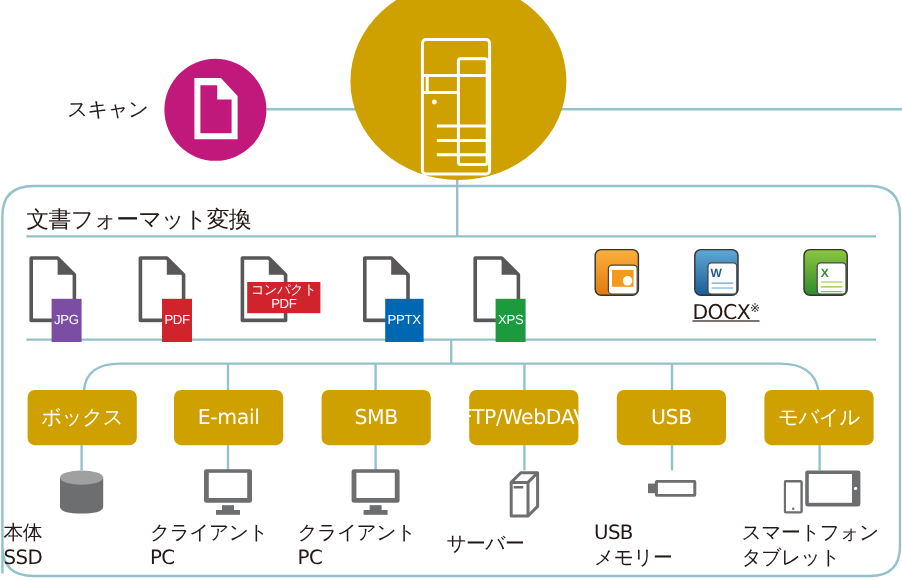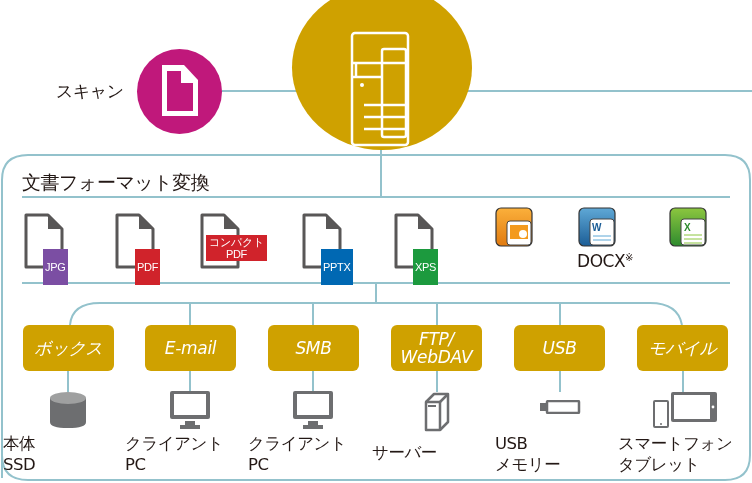--- a/index.html
+++ b/index.html
@@ -6,21 +6,21 @@
   body { width: 752px; height: 483px; position: relative; overflow: hidden;
          font-family: "DejaVu Sans", "Liberation Sans", sans-serif; color: #231815; }
   .abs { position: absolute; }
   svg.lines { position: absolute; left: 0; top: 0; }
   .scan-label { left: 56px; top: 80px; font-size: 17px; letter-spacing: -0.5px; font-family: Liberation Mono, monospace; }
   .section-title { left: 22px; top: 170px; font-size: 19px; letter-spacing: -0.5px; }
   .fmt-label { font-size: 17px; letter-spacing: -0.5px; text-align: center; width: 80px; }
   .fmt-label sup { font-size: 10px; vertical-align: 6px; }
   .dest-btn { background: #cfa100; border-radius: 6px; color: #ffffff; font-size: 17px;
               display: flex; align-items: center; justify-content: center; 
-              line-height: 18px; cursor: pointer; letter-spacing: -0.3px; font-style: italic; }
+              line-height: 18px; cursor: pointer; letter-spacing: -0.3px; }
   .dest-label { font-size: 16.5px; text-align: left; line-height: 21px; width: 130px; letter-spacing: -0.5px; }
   .tag { position: absolute; color: #fff; font-size: 11px; line-height: 14px; padding: 11px 2px;
          font-family: "Liberation Sans", sans-serif; letter-spacing: -0.3px; }
 </style>
 </head>
 <body>
 
 <svg class="lines" width="752" height="483">
   <g fill="none" stroke="#93c2cc" stroke-width="2">
 
@@ -140,21 +140,21 @@
           <stop offset="0" stop-color="#5fa8d6"></stop>
           <stop offset="1" stop-color="#1b5d96"></stop>
         </linearGradient>
       </defs>
     <rect x="1" y="1" width="36" height="38" rx="5" fill="url(#gw)" stroke="#333" stroke-width="1.2"></rect>
     <rect x="12" y="12" width="24" height="26" rx="3" fill="#fff" stroke="#444" stroke-width="1"></rect>
     <text x="14" y="24" font-size="10" font-weight="bold" fill="#1b5d96" font-family="Liberation Sans, sans-serif">W</text>
     <line x1="15" y1="29" x2="33" y2="29" stroke="#5fa8d6"></line>
     <line x1="15" y1="33" x2="33" y2="33" stroke="#5fa8d6"></line>
   </svg>
-  <div class="fmt-label abs" style="left:0;top:44px;">
+  <div class="fmt-label abs" style="left:0;top:44px;text-decoration:underline;">
     <span>DOCX</span><sup>※</sup>
   </div>
 </div>
 <div class="abs" style="left:657px;top:207px;width:80px;height:70px;">
   <svg width="40" height="42" style="position:absolute;left:12px;top:0;">
     <defs>
         <linearGradient id="gx" x1="0" y1="0" x2="0" y2="1">
           <stop offset="0" stop-color="#8cc63f"></stop>
           <stop offset="1" stop-color="#2e8b2e"></stop>
         </linearGradient>
@@ -164,21 +164,21 @@
     <text x="15" y="24" font-size="10" font-weight="bold" fill="#2e8b2e" font-family="Liberation Sans, sans-serif">X</text>
     <line x1="15" y1="28" x2="33" y2="28" stroke="#8cc63f"></line>
     <line x1="15" y1="32" x2="33" y2="32" stroke="#8cc63f"></line>
     <line x1="15" y1="36" x2="33" y2="36" stroke="#8cc63f"></line>
   </svg>
 </div>
 
 <div class="abs dest-btn" style="left:23px;top:325px;width:91px;height:46px;">ボックス</div>
 <div class="abs dest-btn" style="left:145px;top:325px;width:91px;height:46px;">E-mail</div>
 <div class="abs dest-btn" style="left:268px;top:325px;width:91px;height:46px;">SMB</div>
-<div class="abs dest-btn" style="left:391px;top:325px;width:91px;height:46px;flex-direction:column;">
+<div class="abs dest-btn" style="left:391px;top:325px;width:91px;height:46px;">
   <span>FTP/</span>
   <span>WebDAV</span>
 </div>
 <div class="abs dest-btn" style="left:514px;top:325px;width:91px;height:46px;">USB</div>
 <div class="abs dest-btn" style="left:637px;top:325px;width:91px;height:46px;">モバイル</div>
 
 <svg class="abs" style="left:48px;top:391px;" width="40" height="38">
   <path d="M 2 7 L 2 31 Q 2 37 20 37 Q 38 37 38 31 L 38 7" fill="#6d6e70"></path>
   <ellipse cx="20" cy="7" rx="18" ry="6" fill="#9fa0a0"></ellipse>
 </svg>

